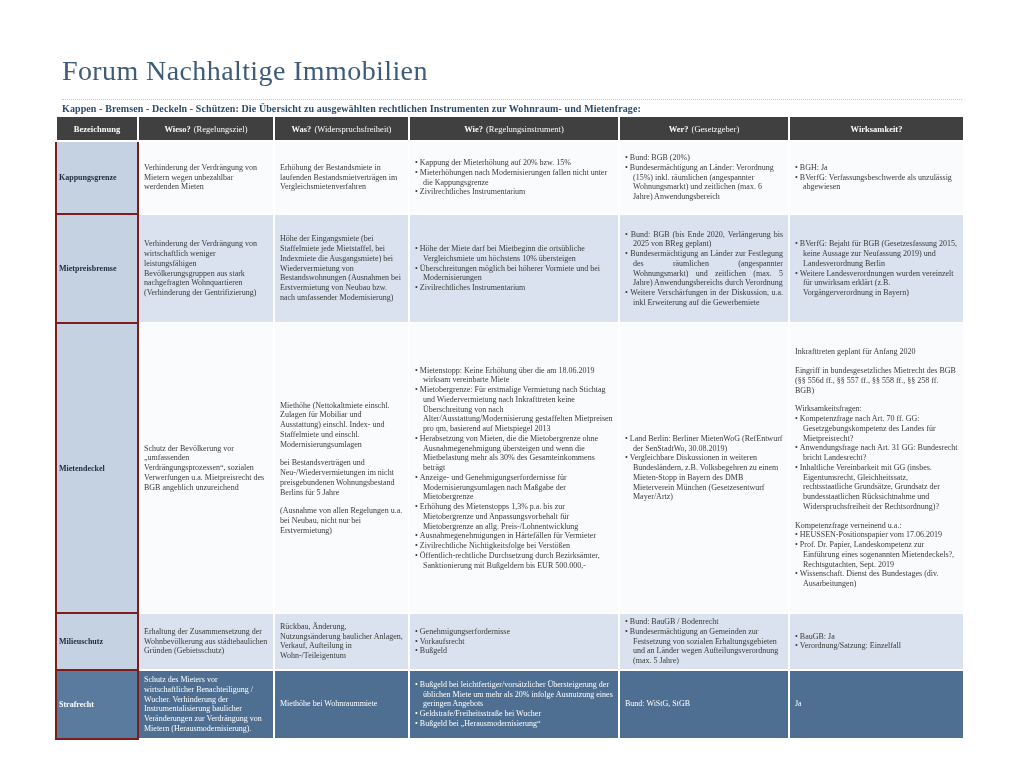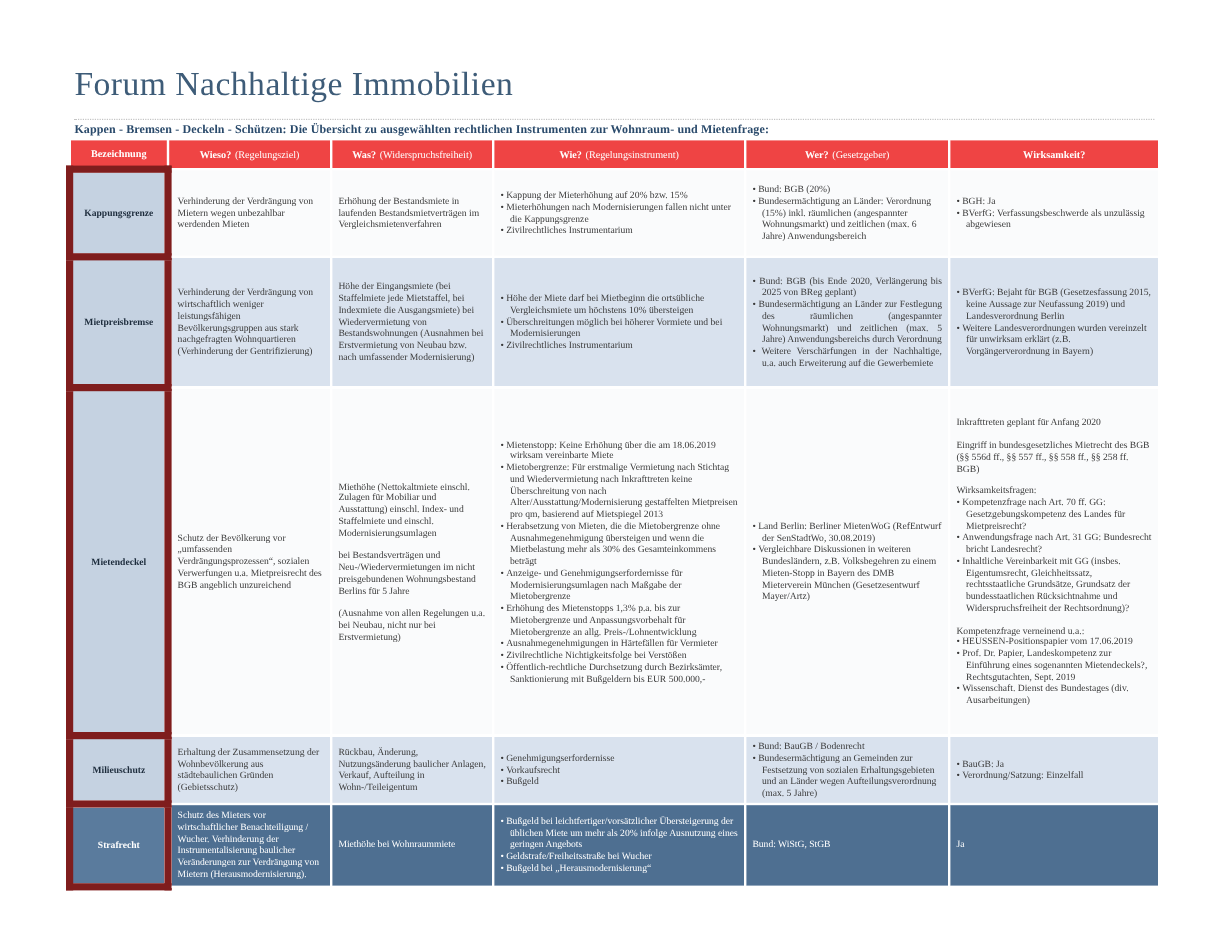--- a/index.html
+++ b/index.html
@@ -31,36 +31,36 @@
   }
   table.grid col.c1{width:82px;}
   table.grid col.c2{width:136px;}
   table.grid col.c3{width:135px;}
   table.grid col.c4{width:210px;}
   table.grid col.c5{width:170px;}
   table.grid col.c6{width:175px;}
 
   thead tr{height:25px;}
   thead th{
-    background:#ef4444;color:#ffffff;
+    background:#404040;color:#ffffff;
     font-size:8.5px;font-weight:bold;vertical-align:middle;
     border:2px solid #ffffff;padding:2px 3px;overflow:hidden;
   }
   thead th .hs{font-weight:normal;margin-left:3px;}
 
   tbody tr:nth-child(1){height:73px;}
   tbody tr:nth-child(2){height:109px;}
   tbody tr:nth-child(3){height:290px;}
   tbody tr:nth-child(4){height:52px;}
   tbody tr:nth-child(5){height:69px;}
 
   tbody th.lbl{
     background:#C5D2E1;color:#1d2c3c;
-    font-size:8px;font-weight:bold;text-align:center;vertical-align:middle;
-    border:6px solid #7f1d1d;padding:2px;overflow:hidden;
+    font-size:8px;font-weight:bold;text-align:left;vertical-align:middle;
+    border:2px solid #7f1d1d;padding:2px;overflow:hidden;
   }
   tbody td{
     font-size:8px;line-height:1.22;color:#3a3a3a;
     vertical-align:middle;border:2px solid #ffffff;
     padding:3px 5px;overflow:hidden;text-align:left;
   }
   tbody td:nth-child(2), tbody td:nth-child(3){text-align:left;}
   tbody tr:nth-child(2) td:nth-child(5){text-align:justify;}
 
   tr.r-light td{background:#FAFBFC;}
@@ -133,21 +133,21 @@
             <div class="p">Höhe der Eingangsmiete (bei Staffelmiete jede Mietstaffel, bei Indexmiete die Ausgangsmiete) bei Wiedervermietung von Bestandswohnungen (Ausnahmen bei Erstvermietung von Neubau bzw. nach umfassender Modernisierung)</div>
           </td>
           <td>
             <div class="li">Höhe der Miete darf bei Mietbeginn die ortsübliche Vergleichsmiete um höchstens 10% übersteigen</div>
             <div class="li">Überschreitungen möglich bei höherer Vormiete und bei Modernisierungen</div>
             <div class="li">Zivilrechtliches Instrumentarium</div>
           </td>
           <td>
             <div class="li">Bund: BGB (bis Ende 2020, Verlängerung bis 2025 von BReg geplant)</div>
             <div class="li">Bundesermächtigung an Länder zur Festlegung des räumlichen (angespannter Wohnungsmarkt) und zeitlichen (max. 5 Jahre) Anwendungsbereichs durch Verordnung</div>
-            <div class="li">Weitere Verschärfungen in der Nachhaltige, u.a. auch Erweiterung auf die Gewerbemiete</div>
+            <div class="li">Weitere Verschärfungen in der Diskussion, u.a. inkl Erweiterung auf die Gewerbemiete</div>
           </td>
           <td>
             <div class="li">BVerfG: Bejaht für BGB (Gesetzesfassung 2015, keine Aussage zur Neufassung 2019) und Landesverordnung Berlin</div>
             <div class="li">Weitere Landesverordnungen wurden vereinzelt für unwirksam erklärt (z.B. Vorgängerverordnung in Bayern)</div>
           </td>
         </tr>
         <tr class="r-light">
           <th class="lbl">Mietendeckel</th>
           <td>
             <div class="p">Schutz der Bevölkerung vor „umfassenden Verdrängungsprozessen“, sozialen Verwerfungen u.a. Mietpreisrecht des BGB angeblich unzureichend</div>

